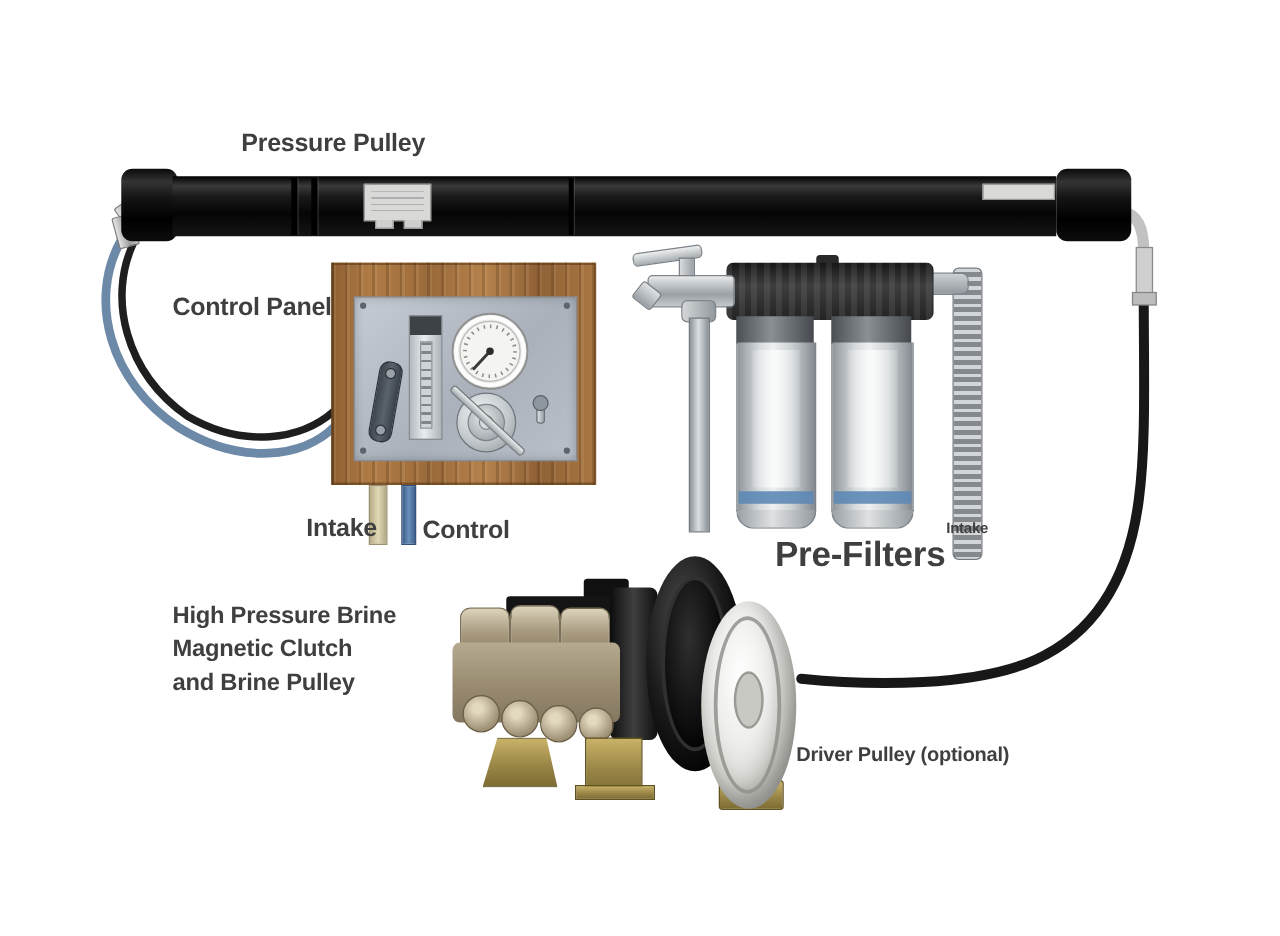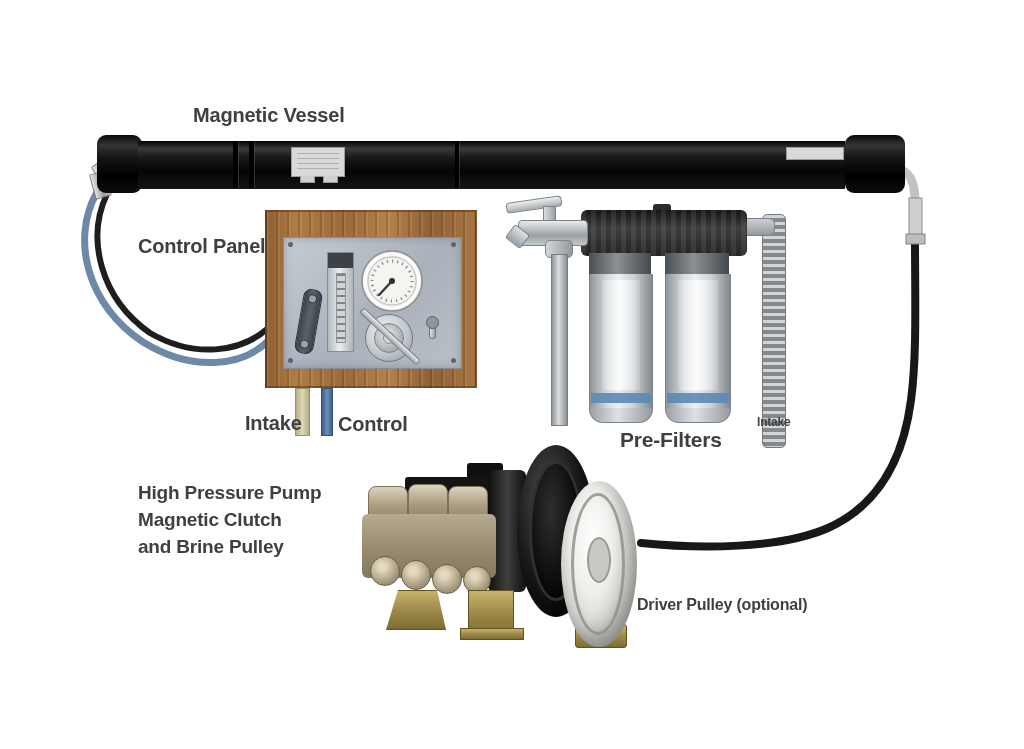--- a/index.html
+++ b/index.html
@@ -5,21 +5,21 @@
   html,body{margin:0;padding:0;background:#ffffff;}
   .scene{position:relative;width:1024px;height:749px;background:#ffffff;overflow:hidden;
          font-family:"Liberation Sans", sans-serif;}
 
   
   .lbl{position:absolute;color:#3f3f3f;font-weight:700;letter-spacing:-0.2px;white-space:nowrap;}
   .lbl-pv{left:193px;top:104px;font-size:20px;}
   .lbl-cp{left:138px;top:235px;font-size:20px;}
   .lbl-brine{left:245px;top:412px;font-size:20px;}
   .lbl-product{left:338px;top:413px;font-size:20px;}
-  .lbl-pf{left:620px;top:428px;font-size:21px;}
+  .lbl-pf{left:620px;top:428px;font-size:28px;}
   .lbl-intake{left:757px;top:415px;font-size:12px;}
   .lbl-pump{left:138px;top:479px;font-size:19px;line-height:27px;white-space:normal;width:220px;}
   .lbl-dp{left:637px;top:596px;font-size:16px;}
 
   
   svg.overlay{position:absolute;left:0;top:0;width:1024px;height:749px;}
 
   
   .vessel-body{position:absolute;left:138px;top:141px;width:707px;height:48px;
     background:linear-gradient(180deg,#000 0%,#3a3a3a 16%,#191919 34%,#050505 62%,#141414 100%);}
@@ -244,26 +244,26 @@
   <div class="cyl" style="left:448px;"></div>
   <div class="pump-body" style="border-color:#6f6450;"></div>
   <div class="plug" style="left:370px;top:556px;width:28px;height:28px;"></div>
   <div class="plug" style="left:401px;top:560px;width:28px;height:28px;"></div>
   <div class="plug" style="left:432px;top:564px;width:28px;height:28px;"></div>
   <div class="plug" style="left:463px;top:566px;width:26px;height:26px;"></div>
   <div class="foot foot-left"></div>
   <div class="foot foot-right"></div>
   <div class="foot foot-flange"></div>
 
-  <div class="lbl lbl-pv">Magnetic Vessel</div>
+  <div class="lbl lbl-pv">Pressure Pulley</div>
   <div class="lbl lbl-cp">Control Panel</div>
   <div class="lbl lbl-brine">Intake</div>
   <div class="lbl lbl-product">Control</div>
   <div class="lbl lbl-pf">Pre-Filters</div>
   <div class="lbl lbl-intake">Intake</div>
   <div class="lbl lbl-pump">
-    <span style="display:block">High Pressure Pump</span>
+    <span style="display:block">High Pressure Brine</span>
     <span style="display:block">Magnetic Clutch</span>
     <span style="display:block">and Brine Pulley</span>
   </div>
   <div class="lbl lbl-dp">Driver Pulley (optional)</div>
 
 </div>
 
 </body></html>

